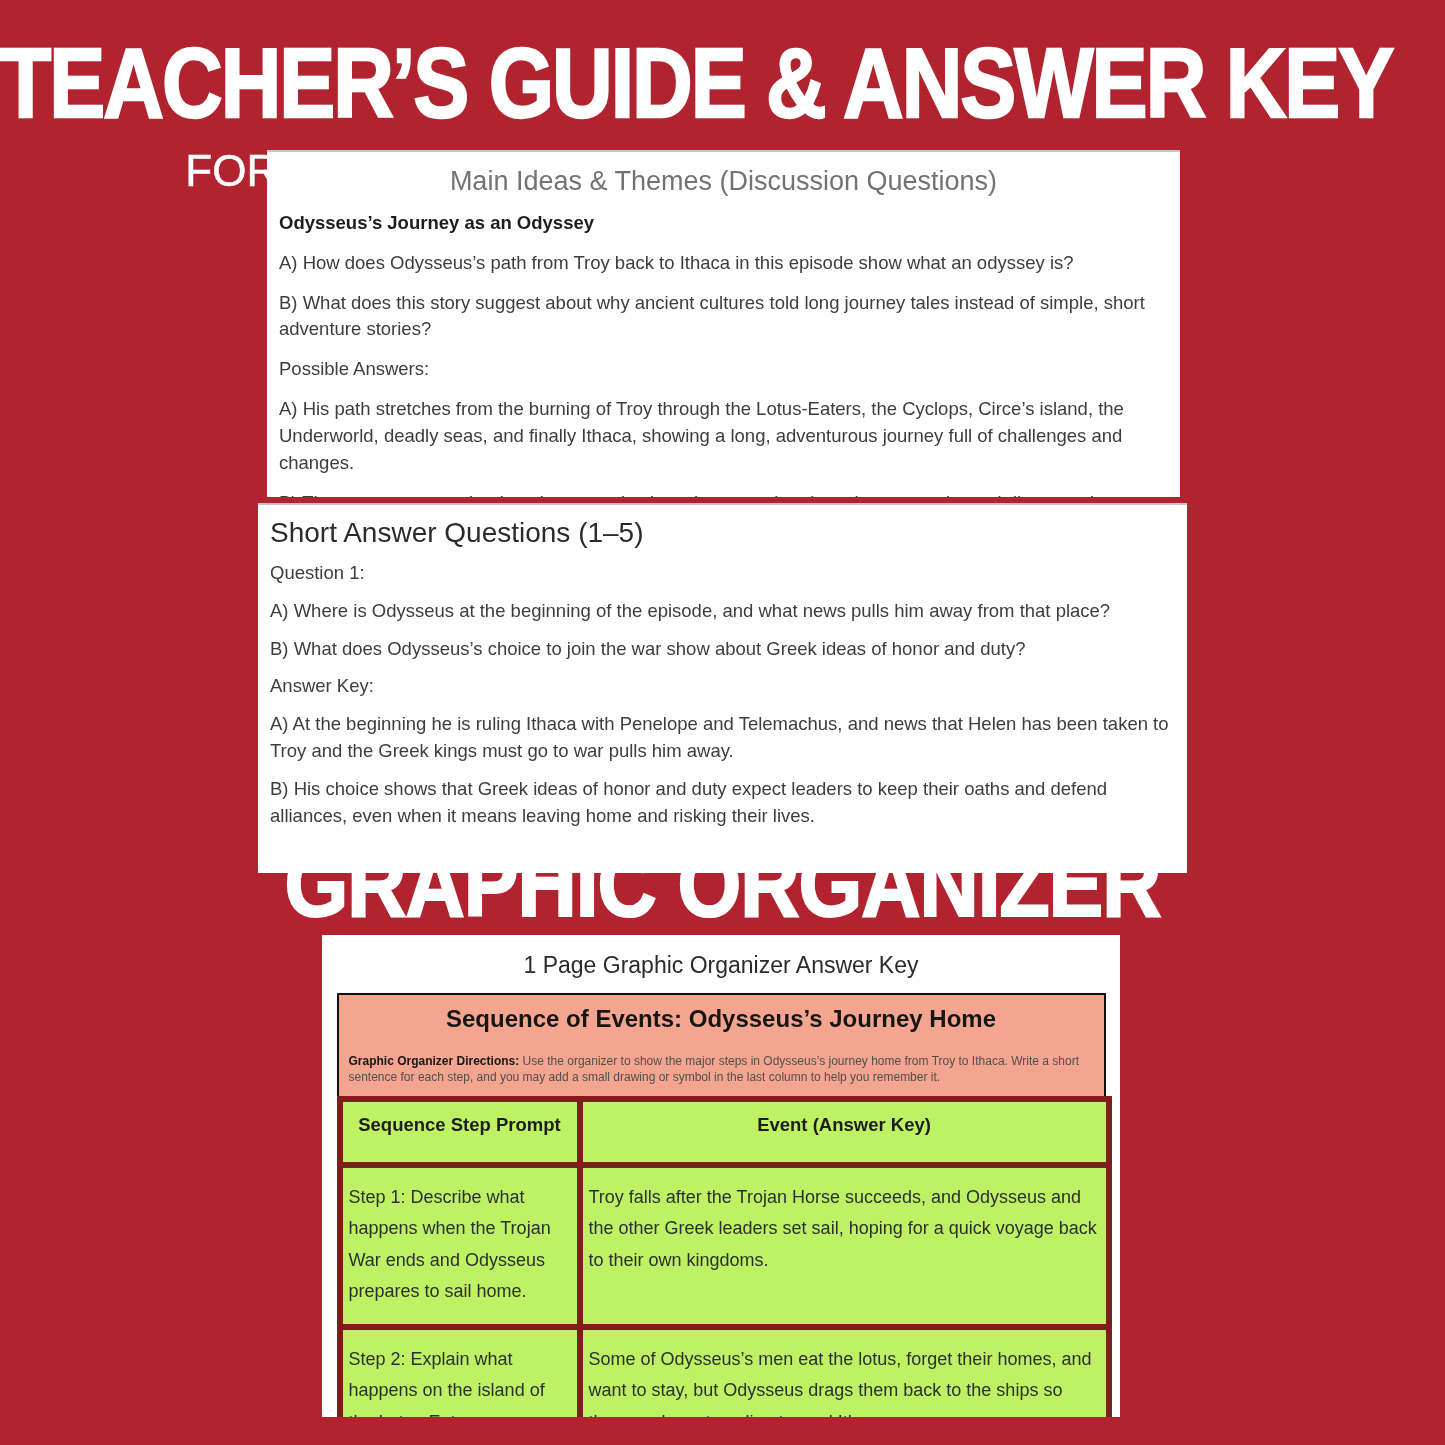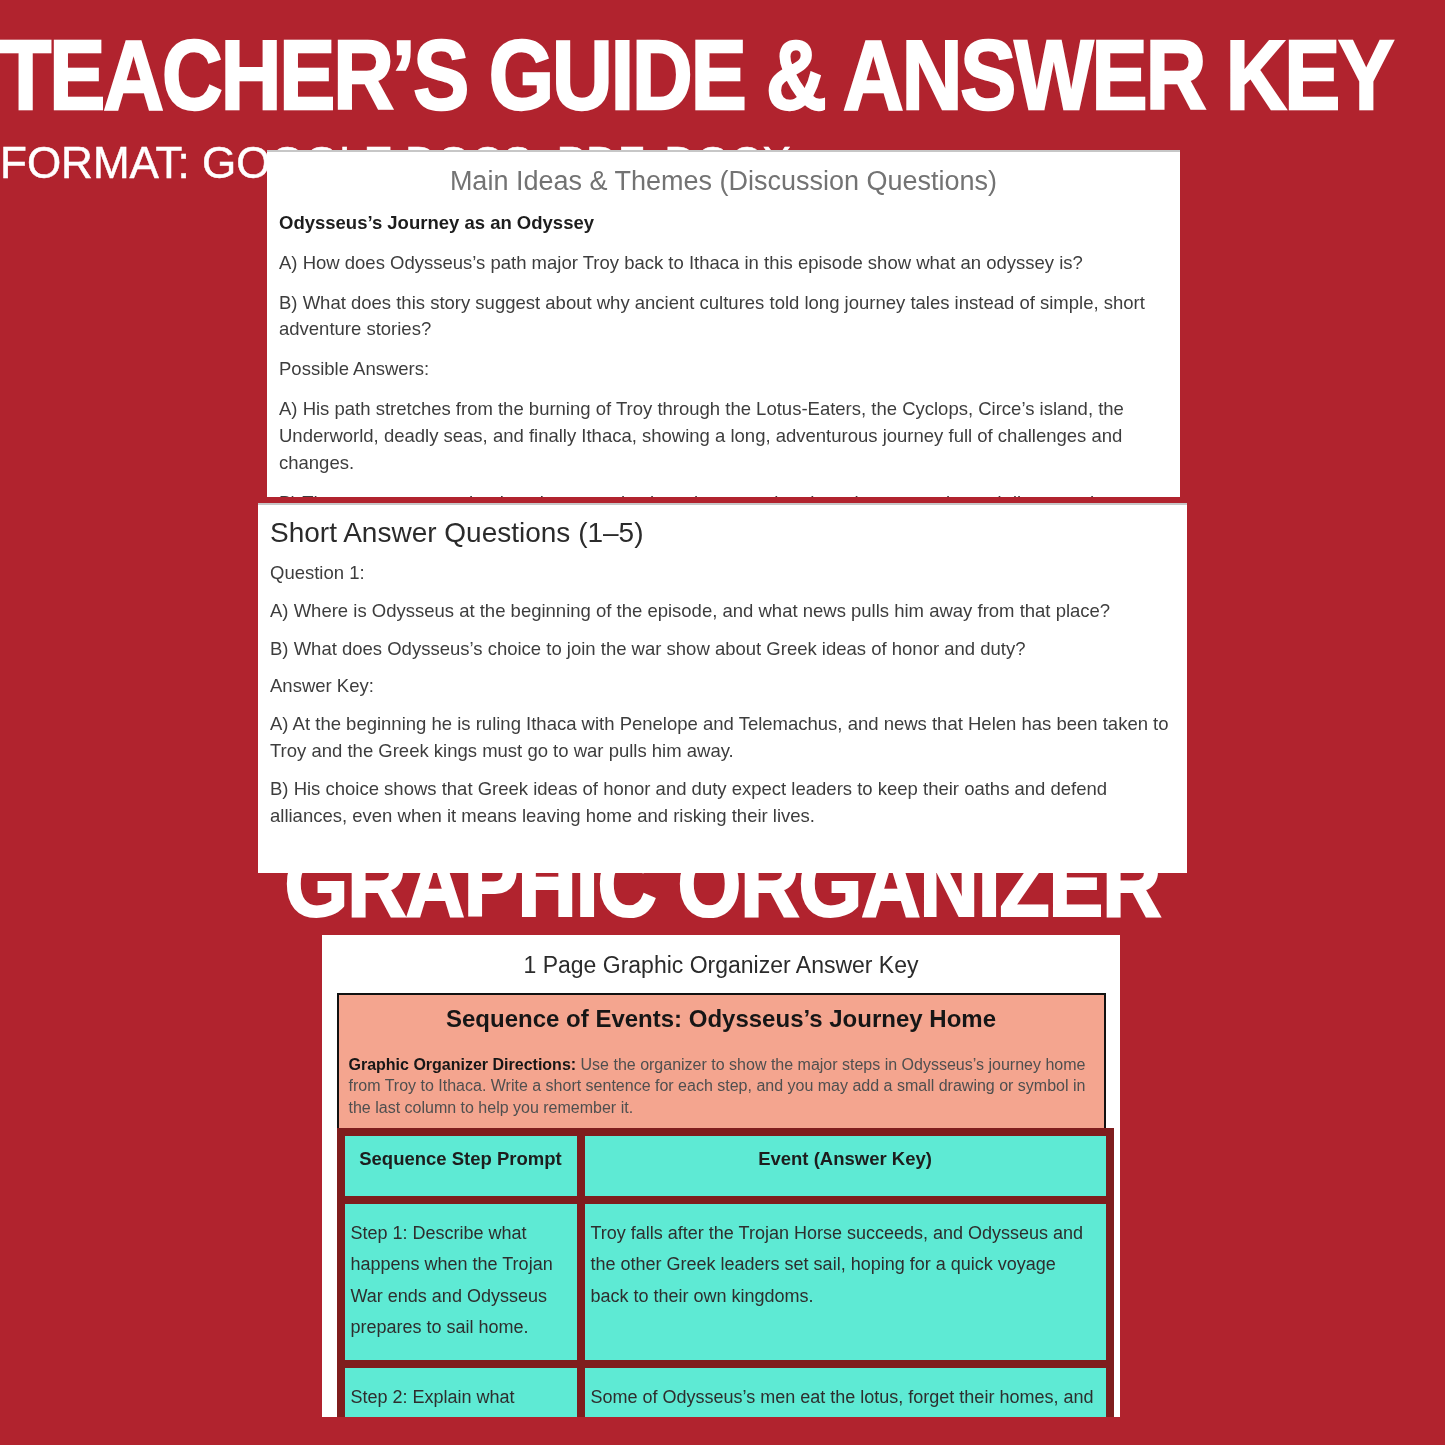--- a/index.html
+++ b/index.html
@@ -4,21 +4,21 @@
 <style>
   html,body{margin:0;padding:0;}
   body{
     width:1445px;height:1445px;position:relative;overflow:hidden;
     background:#B1232E;
     font-family:"Liberation Sans", sans-serif;
     -webkit-font-smoothing:antialiased;
   }
   
   .hero{
-    position:absolute;left:0;top:18px;width:1162px;text-align:left;color:#fff;
+    position:absolute;left:0;top:26px;width:1162px;text-align:center;color:#fff;
   }
   .hero-title{
     font-size:84px;font-weight:bold;letter-spacing:-2px;white-space:nowrap;
     transform:scaleY(1.18);transform-origin:center top;
     -webkit-text-stroke:2px #fff;
   }
   .hero-subtitle{
     margin-top:22px;font-size:44px;font-weight:normal;letter-spacing:0px;white-space:nowrap;
     transform:scaleY(1.02);transform-origin:center top;
     -webkit-text-stroke:0.5px #fff;
@@ -55,29 +55,29 @@
     text-align:center;font-size:23px;color:#2b2b2b;margin:17px 0 14px 0;
   }
   .org-wrap{margin:0 auto;width:769px;}
   .org-header{
     background:#F4A58F;border:2px solid #111;padding:6px 10px 10px 10px;box-sizing:border-box;
   }
   .org-header-title{
     text-align:center;font-size:24px;font-weight:bold;color:#161616;margin:4px 0 21px 0;
   }
   .org-directions{
-    font-size:16px;line-height:1.33;color:#4f4f4f;
+    font-size:12px;line-height:1.33;color:#4f4f4f;
   }
   .org-directions .lead{font-weight:bold;color:#161616;}
   table.org-table{
     width:769px;border-collapse:collapse;margin-top:-2px;table-layout:fixed;
   }
   table.org-table th, table.org-table td{
-    border:8px solid #7f1d1d;vertical-align:top;box-sizing:border-box;
-    font-size:18px;color:#2e2e2e;background:#5eead4;
+    border:6px solid #7f1d1d;vertical-align:top;box-sizing:border-box;
+    font-size:18px;color:#2e2e2e;background:#bef264;
   }
   table.org-table th{
     font-weight:bold;text-align:center;padding:12px 6px 26px 6px;font-size:18.5px;color:#1d1d1d;
   }
   table.org-table td{
     padding:14px 8px 16px 6px;line-height:1.75;
   }
   col.c1{width:240px;}
   col.c2{width:529px;}
   .row-tall td{height:100px;}
@@ -88,21 +88,21 @@
 
 <div class="hero">
   <div class="hero-title">TEACHER’S GUIDE &amp; ANSWER KEY</div>
   <div class="hero-subtitle">FORMAT: GOOGLE DOCS, PDF, DOCX</div>
 </div>
 
 <div class="panel panel1">
   <div class="doc-title-center">Main Ideas &amp; Themes (Discussion Questions)</div>
   <div class="doc-body">
     <p class="bold">Odysseus’s Journey as an Odyssey</p>
-    <p>A) How does Odysseus’s path major Troy back to Ithaca in this episode show what an odyssey is?</p>
+    <p>A) How does Odysseus’s path from Troy back to Ithaca in this episode show what an odyssey is?</p>
     <p>B) What does this story suggest about why ancient cultures told long journey tales instead of simple, short adventure stories?</p>
     <p>Possible Answers:</p>
     <p>A) His path stretches from the burning of Troy through the Lotus-Eaters, the Cyclops, Circe’s island, the Underworld, deadly seas, and finally Ithaca, showing a long, adventurous journey full of challenges and changes.</p>
     <p>B) The story suggests that long journey tales let cultures explore how time, struggle, and distance shape a person’s identity and values, not just whether a single battle is won.</p>
   </div>
 </div>
 
 <div class="panel panel2">
   <div class="doc-title-left">Short Answer Questions (1–5)</div>
   <div class="doc-body">

